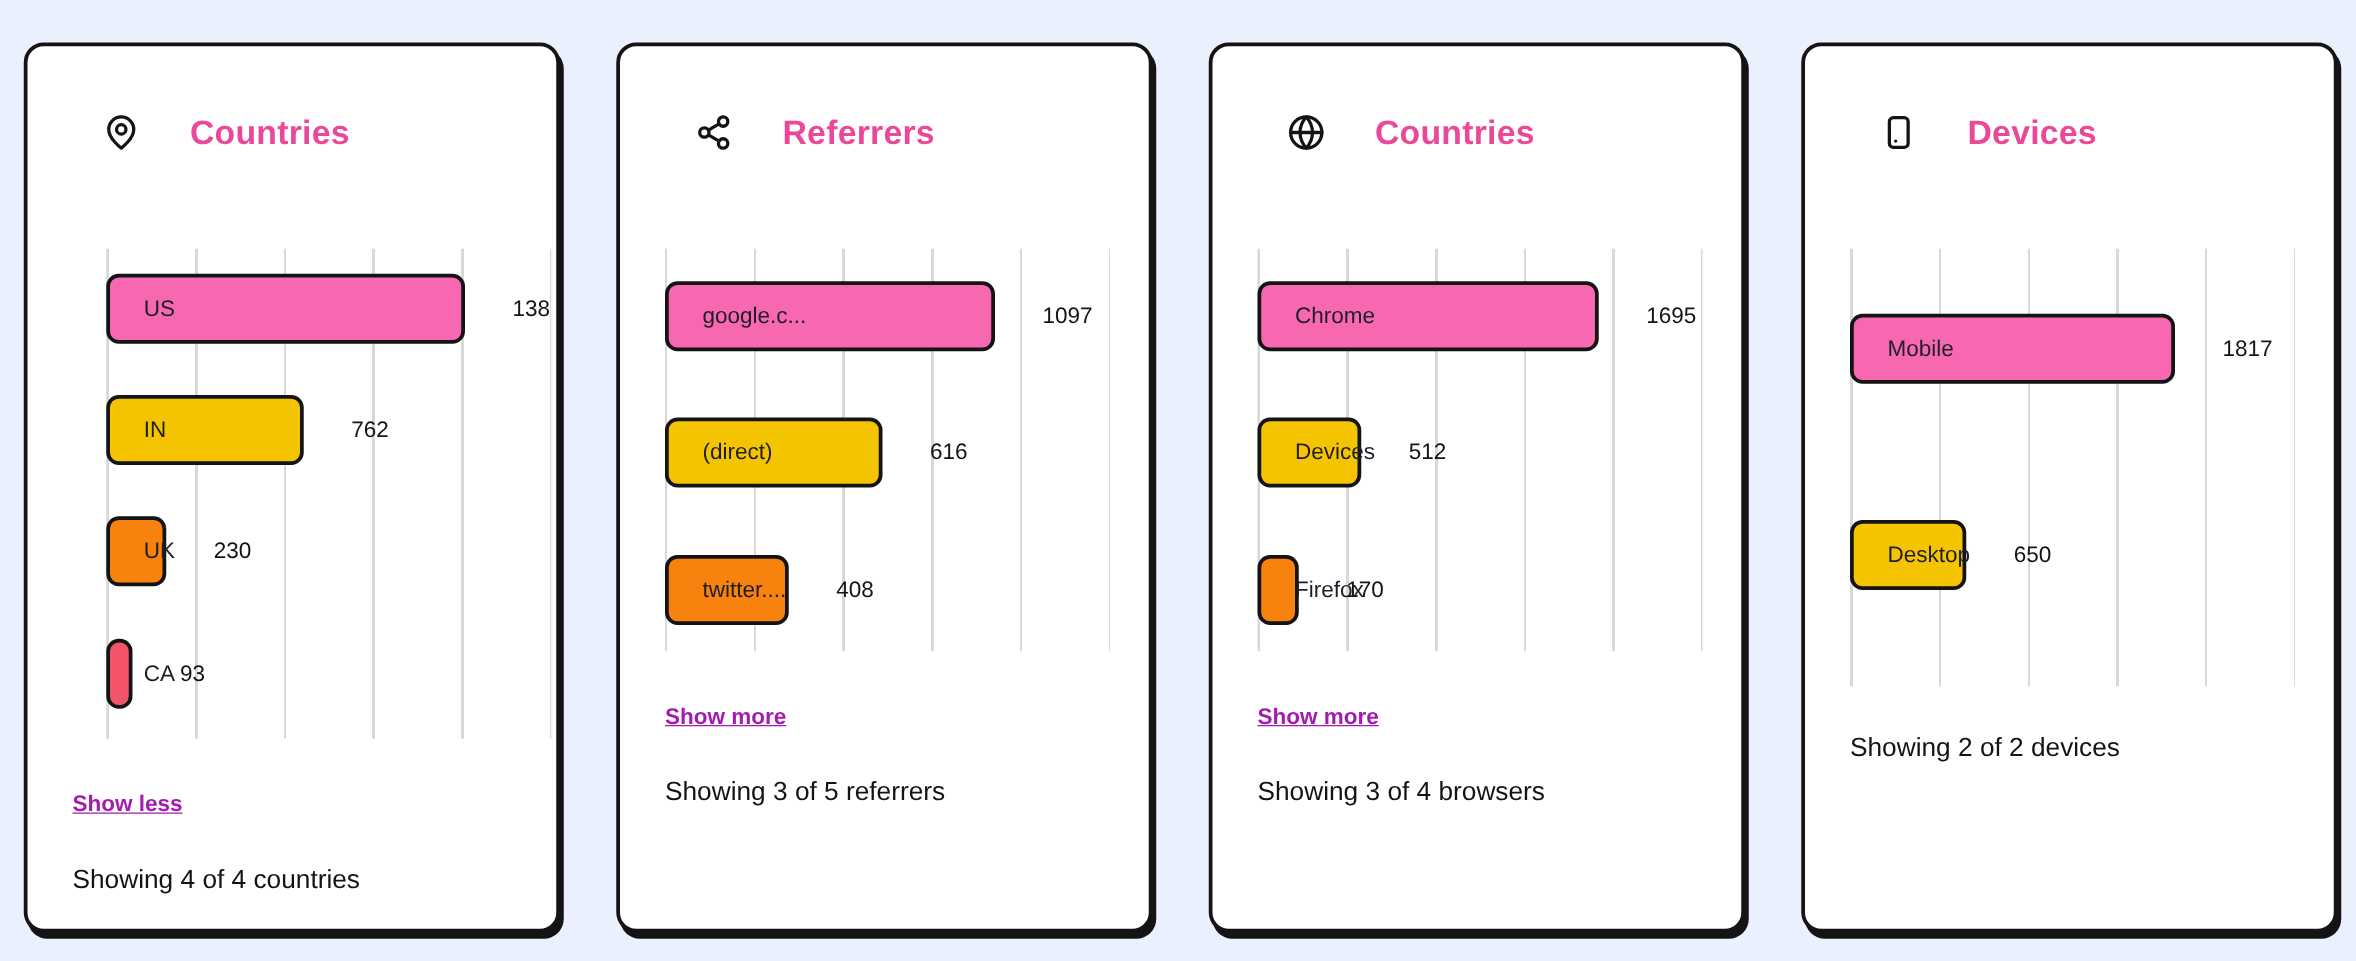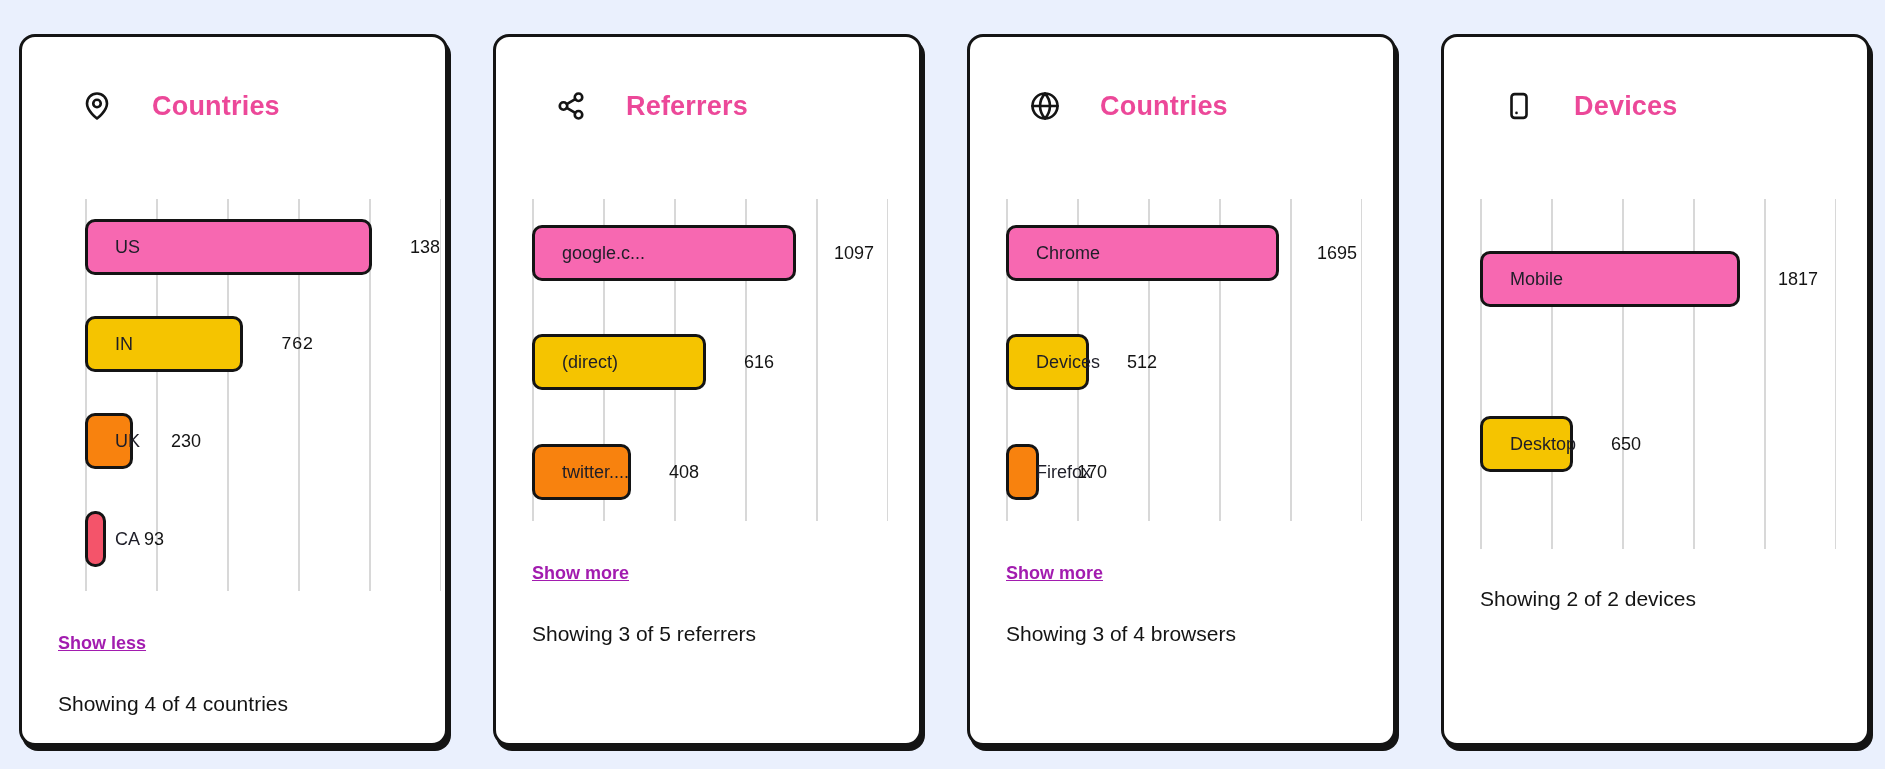--- a/index.html
+++ b/index.html
@@ -113,21 +113,21 @@
     <div class="chart" style="height: 392px; margin-left: 27px;">
   <div class="row" style="top: 20px;">
     <div class="bar" style="width: 287px; background: rgb(247, 104, 177);"></div>
     <span class="bar-label">US</span>
     <span class="bar-value" style="left: 325px;">138</span>
   </div>
 
   <div class="row" style="top: 117px;">
     <div class="bar" style="width: 158px; background: rgb(245, 196, 0);"></div>
     <span class="bar-label">IN</span>
-    <span class="bar-value" style="left: 196px; font-family: Liberation Mono, monospace;">762</span>
+    <span class="bar-value" style="left: 196px;">762</span>
   </div>
 
   <div class="row" style="top: 214px;">
     <div class="bar" style="width: 48px; background: rgb(248, 130, 14);"></div>
     <span class="bar-label">UK</span>
     <span class="bar-value" style="left: 86px;">230</span>
   </div>
 
   <div class="row" style="top: 312px;">
     <div class="bar" style="width: 21px; background: rgb(244, 84, 106);"></div>

